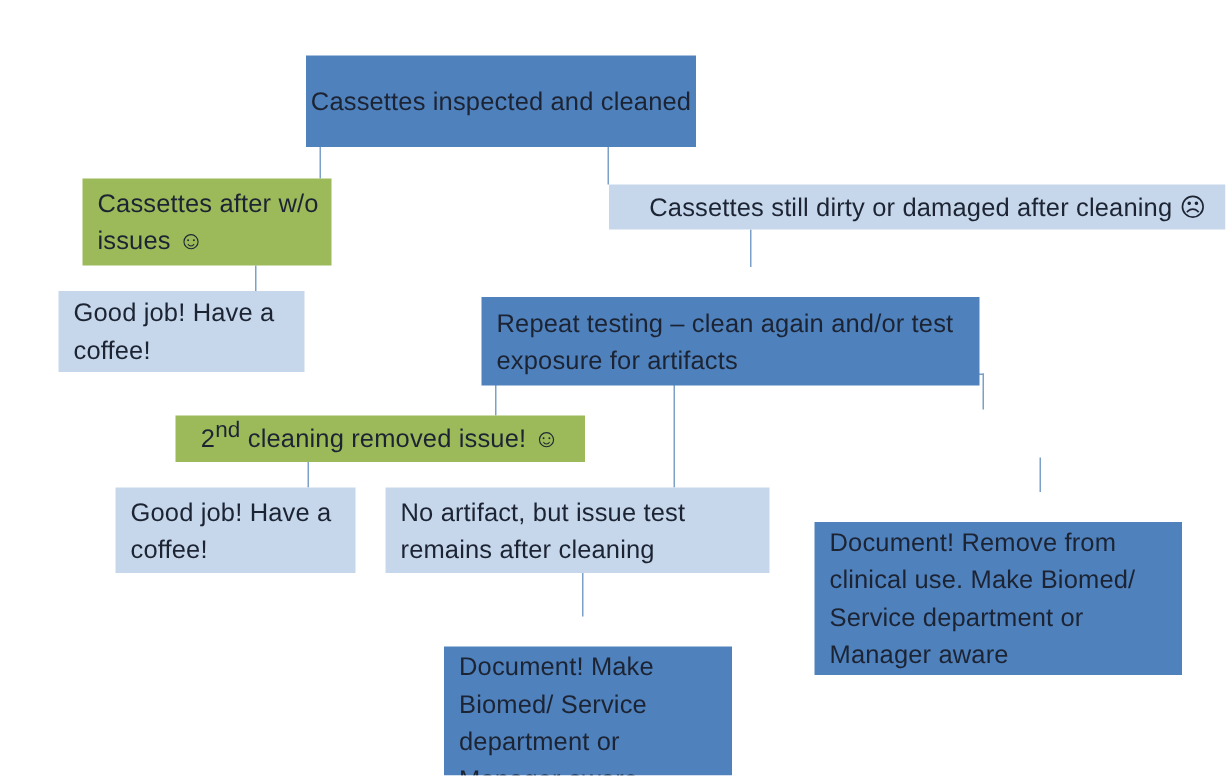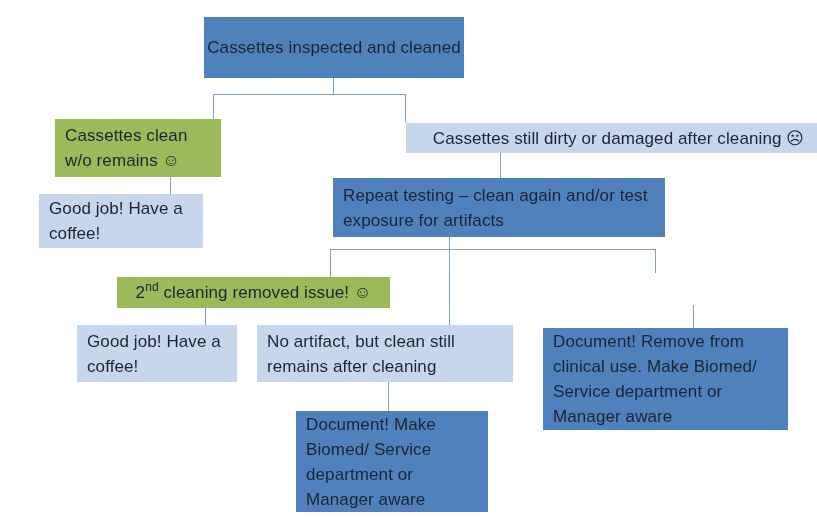--- a/index.html
+++ b/index.html
@@ -18,47 +18,47 @@
   }
   .node {
     position: absolute;
     box-sizing: border-box;
     display: flex;
     align-items: center;
     font-size: 17px;
     line-height: 25px;
     letter-spacing: 0.1px;
   }
-  .node.blue       { background: var(--blue, #4f81bd); }
+  .node.blue       { background: var(--blue, #4f81bd); margin-top: 20px; }
   .node.lightblue  { background: var(--light-blue, #c7d7eb); justify-content: center; }
   .node.green      { background: var(--green, #9cba59); }
   .node.center     { justify-content: center; text-align: center; }
   .node.leftpad    { padding-left: 10px; padding-right: 8px; text-align: left; }
 
   .conn {
     position: absolute;
     background: var(--connector, #7da0c8);
   }
   .conn.v { width: 1px; }
   .conn.h { height: 1px; }
 
   
   #n-root        { left: 204px; top: 17px;  width: 260px; height: 61px; }
   #n-clean       { left: 55px;  top: 119px; width: 166px; height: 58px; }
   #n-dirty       { left: 363px; top: 123px; width: 425px; height: 30px; margin-left: 43px; }
   #n-goodjob1    { left: 39px;  top: 194px; width: 164px; height: 54px; }
-  #n-repeat      { left: 333px; top: 178px; width: 332px; height: 59px; }
+  #n-repeat      { left: 321px; top: 178px; width: 332px; height: 59px; }
   #n-second      { left: 117px; top: 277px; width: 273px; height: 31px; }
   #n-artifact    { left: 530px; top: 273px; width: 280px; height: 32px; }
   #n-goodjob2    { left: 77px;  top: 325px; width: 160px; height: 57px; }
   #n-noartifact  { left: 257px; top: 325px; width: 256px; height: 57px; }
   #n-docremove   { left: 543px; top: 328px; width: 245px; height: 102px; }
   #n-docmake     { left: 296px; top: 411px; width: 192px; height: 101px; }
 
-  sup { font-size: 12px; line-height: 0; }
+  sup { font-size: 15px; line-height: 0; }
 </style>
 </head>
 <body>
 
 <div id="canvas">
 
   <div class="conn v" style="left:333px; top:78px;  height:16px;"></div>
   <div class="conn h" style="left:213px; top:94px;  width:193px;"></div>
   <div class="conn v" style="left:213px; top:94px;  height:25px;"></div>
   <div class="conn v" style="left:405px; top:94px;  height:29px;"></div>
@@ -71,21 +71,21 @@
   <div class="conn v" style="left:655px; top:249px; height:24px;"></div>
   <div class="conn v" style="left:205px; top:308px; height:17px;"></div>
   <div class="conn v" style="left:693px; top:305px; height:23px;"></div>
   <div class="conn v" style="left:388px; top:382px; height:29px;"></div>
 
   <div id="n-root" class="node blue center">
     <span>Cassettes inspected and cleaned</span>
   </div>
 
   <div id="n-clean" class="node green leftpad">
-    <span>Cassettes clean w/o remains ☺</span>
+    <span>Cassettes after w/o issues ☺</span>
   </div>
 
   <div id="n-dirty" class="node lightblue center">
     <span>Cassettes still dirty or damaged after cleaning ☹</span>
   </div>
 
   <div id="n-goodjob1" class="node lightblue leftpad">
     <span>Good job! Have a coffee!</span>
   </div>
 
@@ -96,21 +96,21 @@
   <div id="n-second" class="node green center">
     <span><span>2</span><sup>nd</sup><span> cleaning removed issue! ☺</span></span>
   </div>
 
 
   <div id="n-goodjob2" class="node lightblue leftpad">
     <span>Good job! Have a coffee!</span>
   </div>
 
   <div id="n-noartifact" class="node lightblue leftpad">
-    <span>No artifact, but clean still remains after cleaning</span>
+    <span>No artifact, but issue test remains after cleaning</span>
   </div>
 
   <div id="n-docremove" class="node blue leftpad">
     <span>Document! Remove from clinical use. Make Biomed/ Service department or Manager aware</span>
   </div>
 
   <div id="n-docmake" class="node blue leftpad">
     <span>Document! Make Biomed/ Service department or Manager aware</span>
   </div>
 

